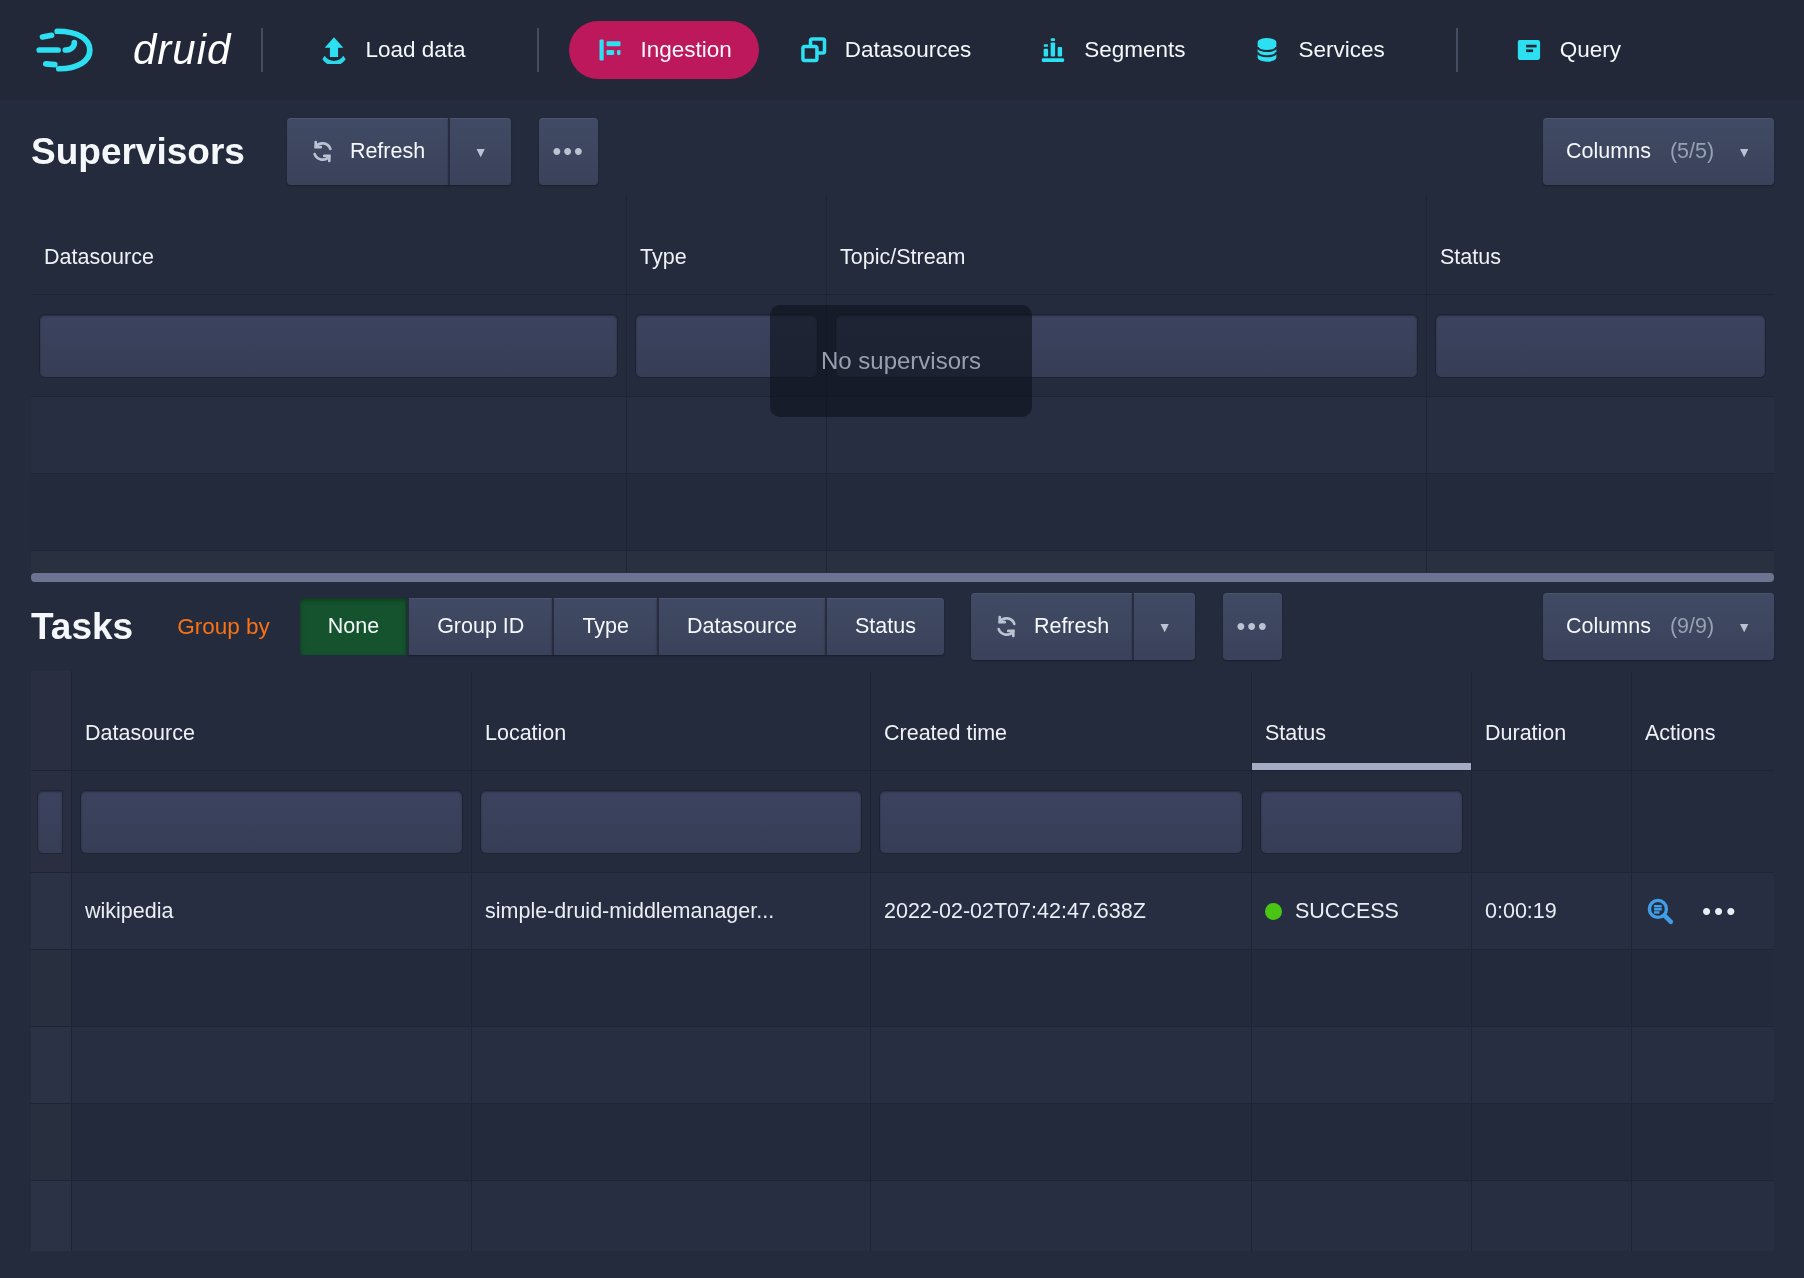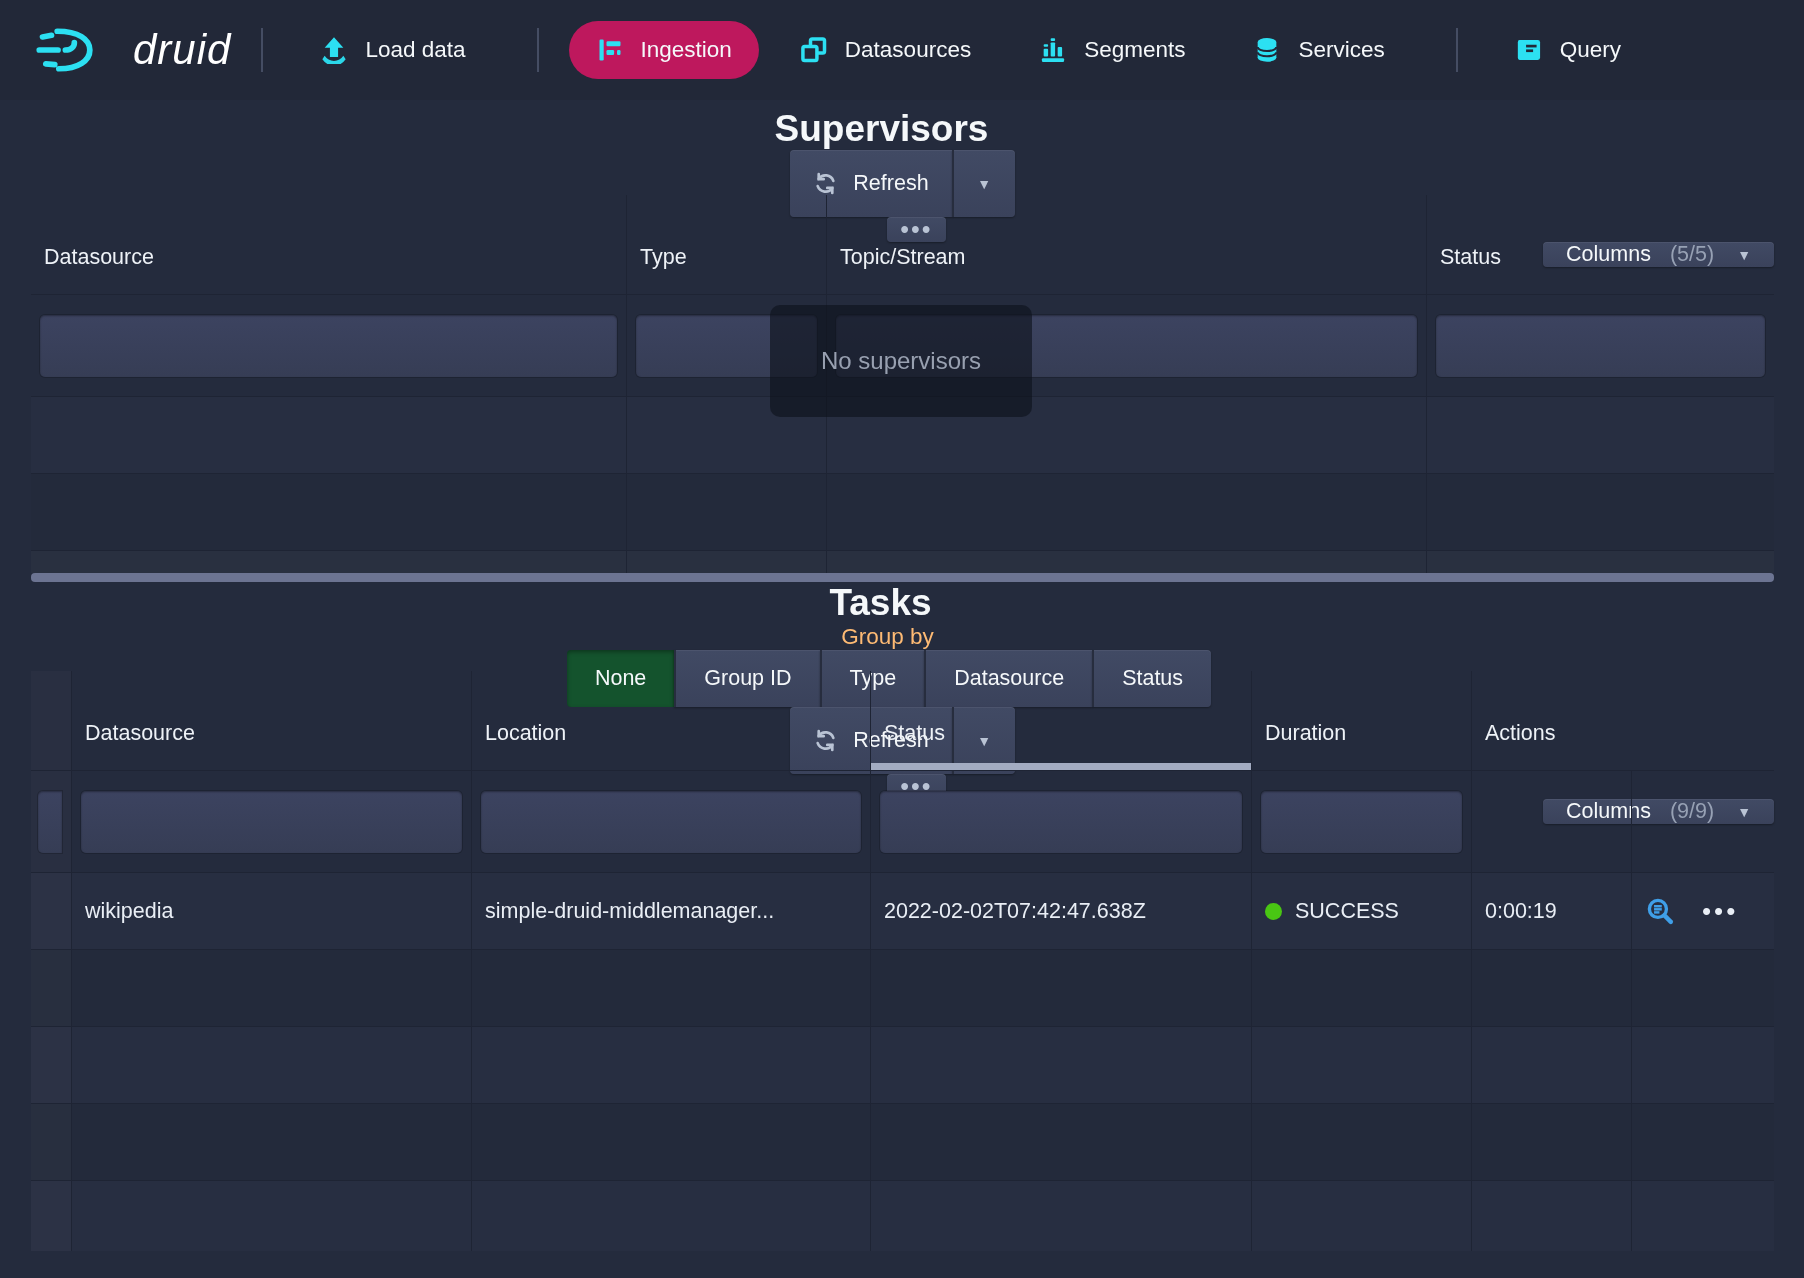--- a/index.html
+++ b/index.html
@@ -33,21 +33,21 @@
     border-radius: 31px;
     font-size: 22.5px; color: #f5f8fa;
     cursor: pointer; white-space: nowrap;
   }
   .nav-item.active { background: #be185d; }
   .nav-icon { display: inline-flex; color: #2ce0f2; }
 
   
   .content { padding: 0 30px 0 31px; }
   .section-header {
-    display: flex; align-items: center; flex-direction: column;
+    display: flex; align-items: center;
   }
   .section-header.sup { height: 95px; padding-top: 8px; }
   .section-header.tasks { height: 89px; }
   .section-title { font-size: 37px; font-weight: bold; color: #f5f8fa; }
   .sup .section-title { margin-right: 42px; }
   .tasks .section-title { margin-right: 44px; }
 
   .btn {
     height: 67px;
     display: inline-flex; align-items: center;
@@ -67,21 +67,21 @@
   }
   .caret-glyph { font-size: 14px; color: #b9c3d4; }
   .btn .icon-slot { display: inline-flex; color: #b9c3d4; }
   .more-btn { width: 59px; justify-content: center; padding: 0; margin-left: 28px; }
   .more-glyph { font-size: 25px; letter-spacing: 2px; color: #b9c3d4; line-height: 1; }
   .columns-btn { margin-left: auto; }
   .columns-count { color: #97a1b4; margin-left: 4px; }
   .columns-btn .caret-glyph { margin-left: 8px; }
 
   
-  .groupby-label { font-size: 22.5px; margin-right: 30px; color: #fdba74; }
+  .groupby-label { font-size: 22.5px; margin-right: 30px; color: #f97316; }
   .segmented { display: inline-flex; margin-right: 27px; }
   .segment {
     height: 57px; display: inline-flex; align-items: center;
     padding: 0 28px;
     background: linear-gradient(180deg, #414a64 0%, #3a425b 100%);
     box-shadow: inset 0 1px 0 rgba(255,255,255,0.06), 0 1px 2px rgba(0,0,0,0.35);
     border-left: 2px solid #272d3e;
     font-size: 21.5px; color: #f5f8fa; cursor: pointer; white-space: nowrap;
   }
   .segment:first-child { border-left: none; border-radius: 4px 0 0 4px; }
@@ -354,20 +354,21 @@
       <span class="columns-count">(9/9)</span>
       <span class="caret-glyph">▼</span>
     </div>
   </div>
 
   <div class="table">
     <div class="grid task-cols header-row">
       <div class="cell narrow-cell"></div>
       <div class="cell">Datasource</div>
       <div class="cell">Location</div>
+      <div class="cell">Created time</div>
       <div class="cell">
         <span>Status</span>
         <div class="sort-bar"></div>
       </div>
       <div class="cell">Duration</div>
       <div class="cell">Actions</div>
     </div>
 
     <div class="grid task-cols filter-row">
       <div class="cell narrow-cell">

